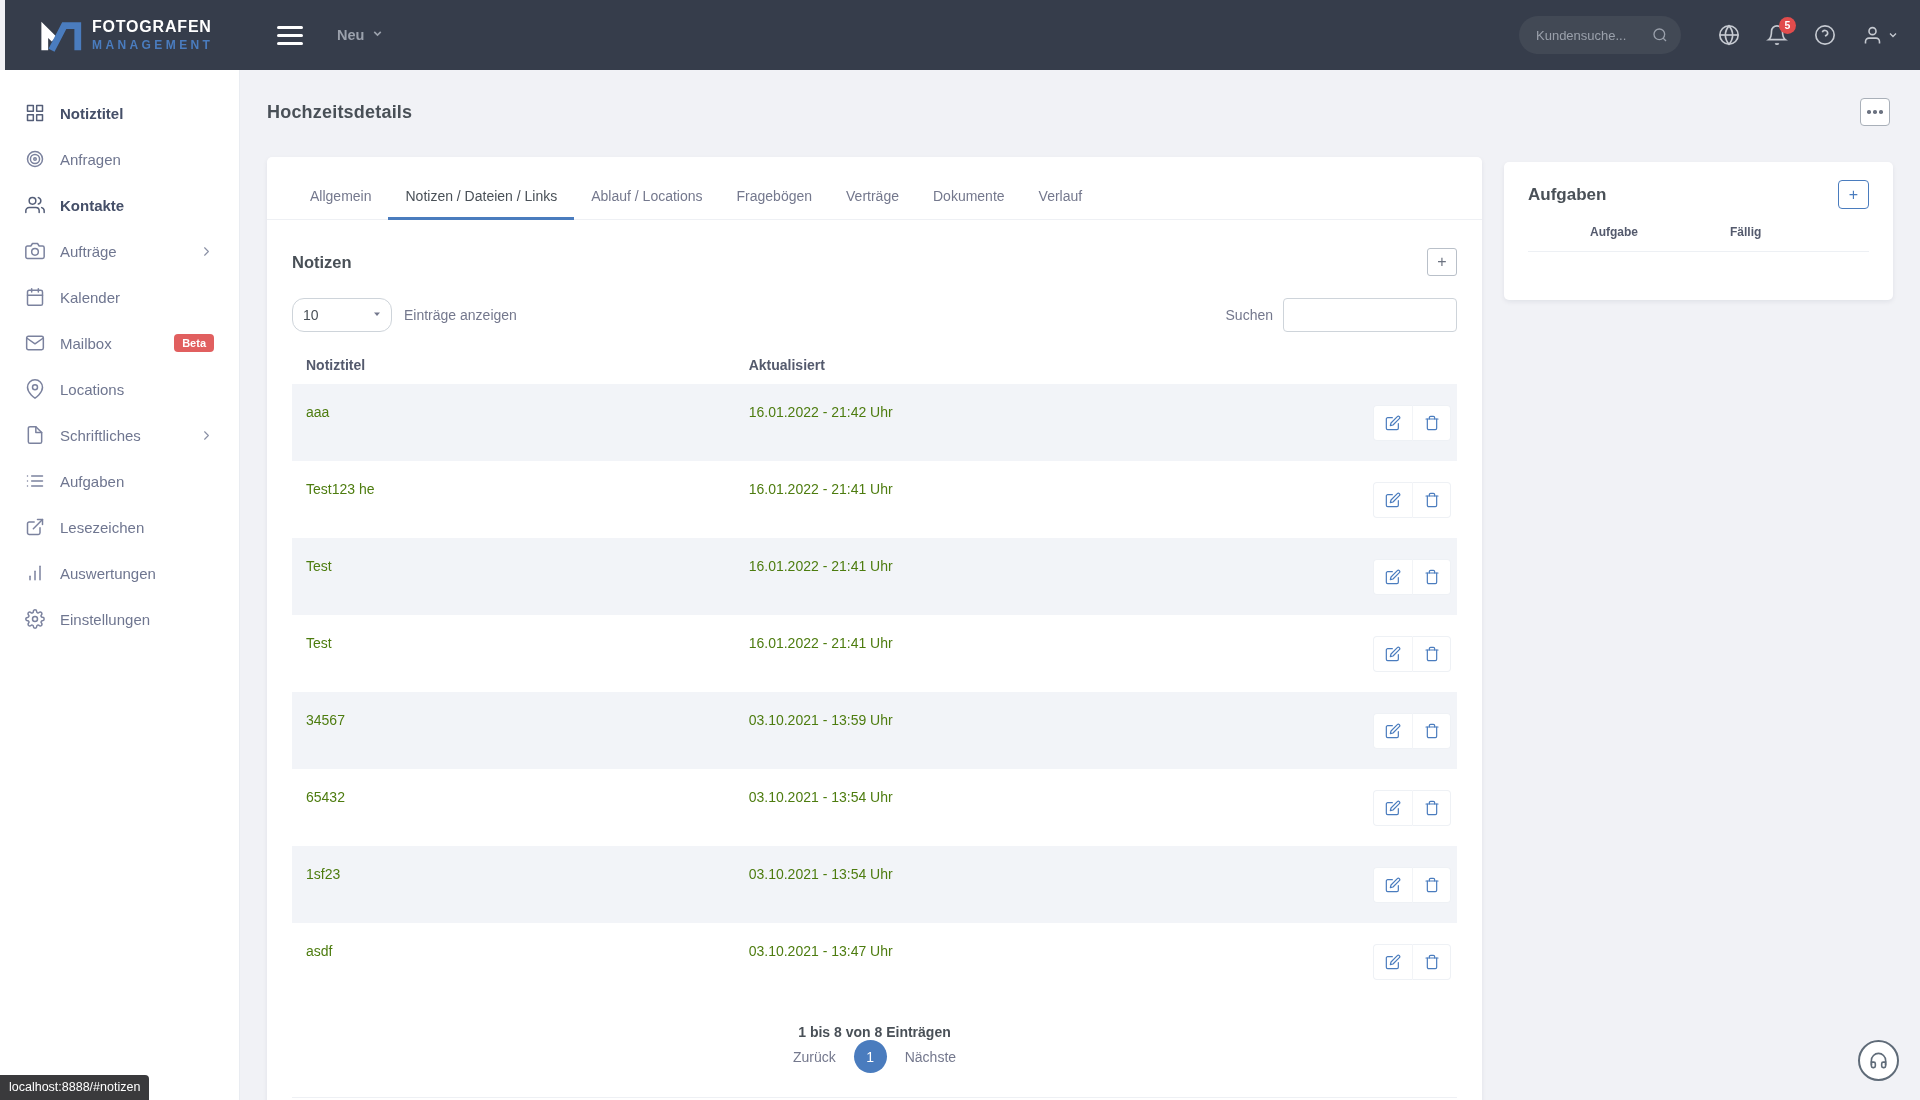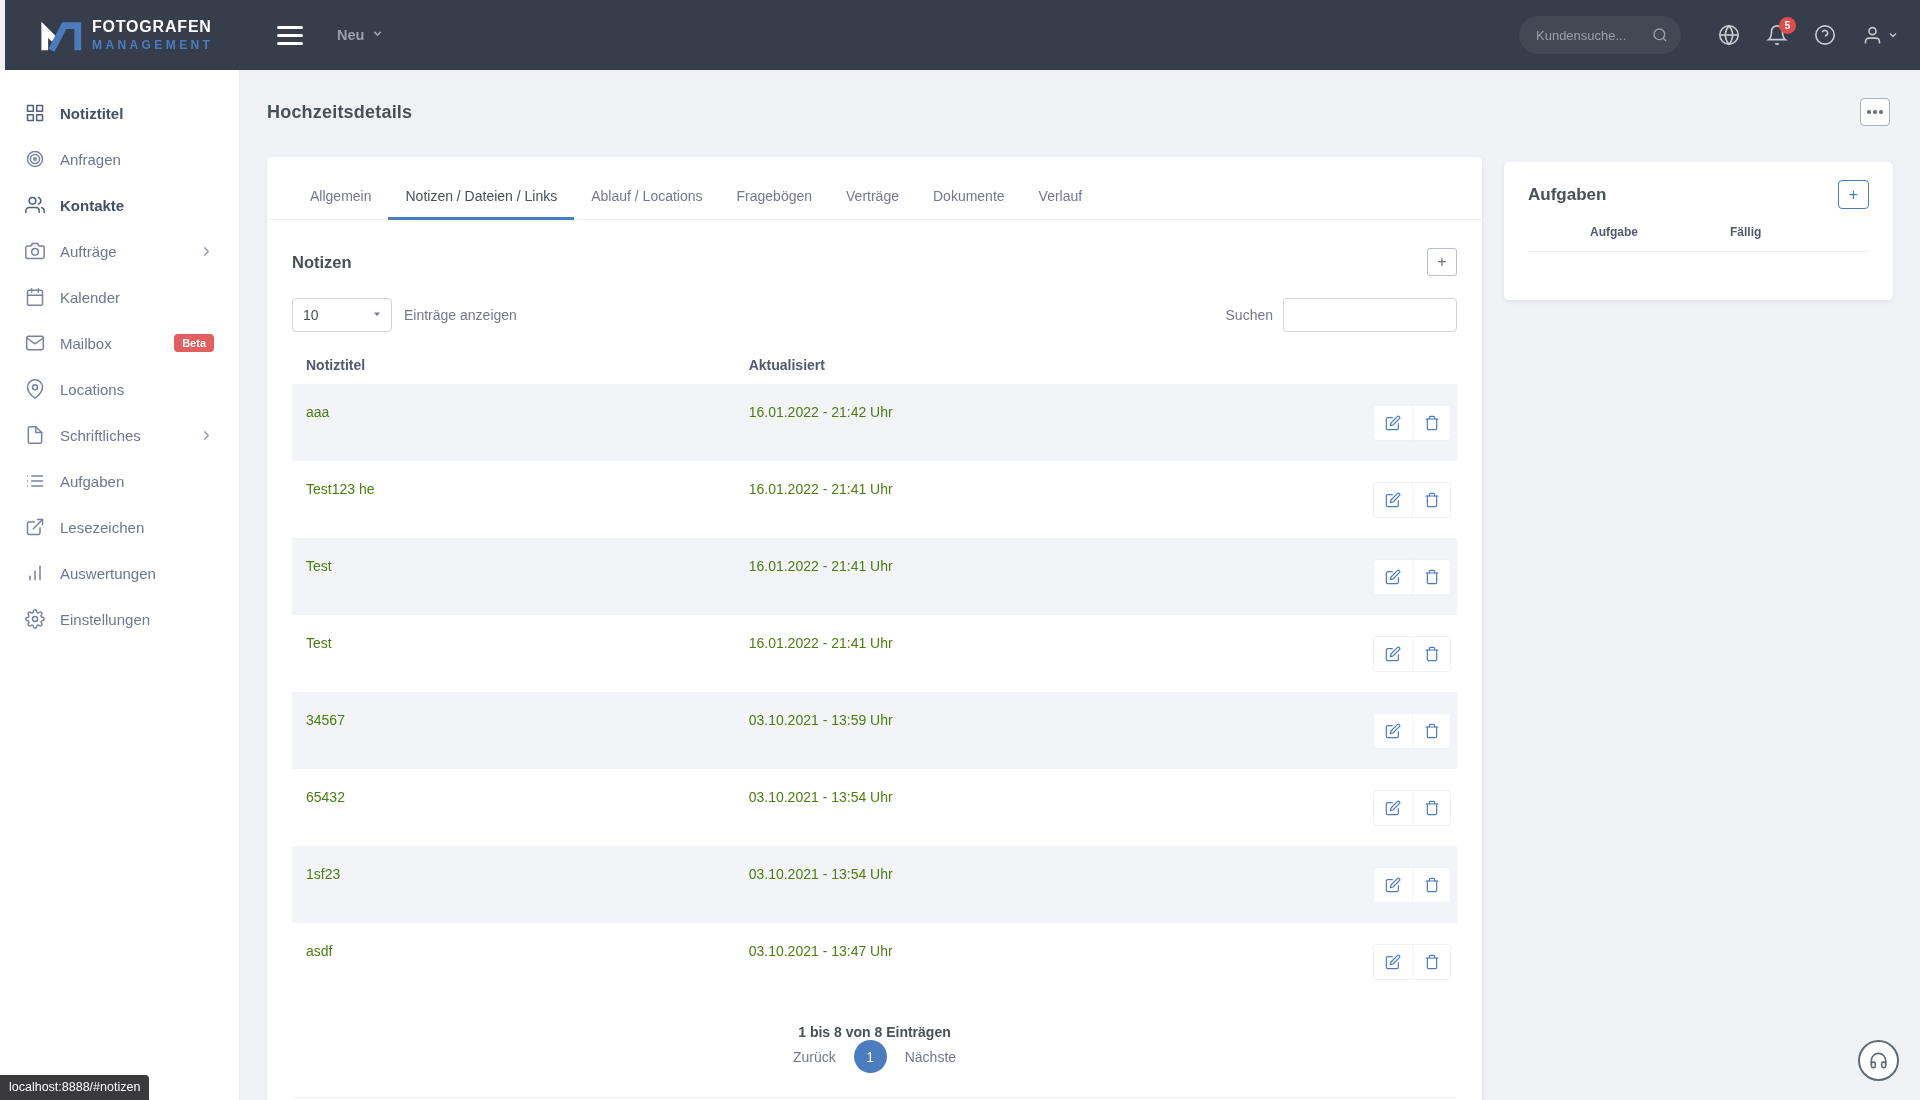--- a/index.html
+++ b/index.html
@@ -57,21 +57,21 @@
   .tabs { display:flex; padding:18px 26px 0; border-bottom:1px solid #eef0f4; }
   .tab { padding:13px 17px; font-size:14px; color:#74788d; cursor:pointer; border-bottom:3px solid transparent; margin-bottom:-1px; }
   .tab.active { color:#495057; border-bottom-color:#4a7cbe; }
   .card-body { padding:0 25px; }
   .notes-head { display:flex; align-items:center; justify-content:space-between; margin-top:28px; }
   .notes-title { font-size:16.5px; font-weight:bold; color:#495057; }
   .add-note-btn { width:30px; height:28px; background:#fff; border:1px solid #b9c0c9; border-radius:3px;
     color:#6b7280; font-size:16px; line-height:1; cursor:pointer; }
   .table-controls { display:flex; align-items:center; margin-top:22px; }
   .len-wrap { position:relative; width:100px; flex:none; }
-  .len-wrap select { width:100px; height:34px; border:1px solid #ced4da; border-radius:4px; background:#fff;
+  .len-wrap select { width:100px; height:34px; border:1px solid #ced4da; border-radius:12px; background:#fff;
     font-size:14px; color:#495057; padding:0 24px 0 10px; appearance:none; -webkit-appearance:none; font-family:inherit; cursor:pointer; }
   .len-wrap .caret { position:absolute; right:9px; top:10px; color:#74788d; pointer-events:none; }
   .entries-label { margin-left:12px; font-size:14px; color:#74788d; }
   .tc-spacer { flex:1; }
   .search-box { display:flex; align-items:center; gap:10px; }
   .search-box label { font-size:14px; color:#74788d; }
   .search-box input { width:174px; height:34px; border:1px solid #ced4da; border-radius:4px; outline:none;
     font-size:14px; color:#495057; padding:0 10px; font-family:inherit; }
 
   table.notes { width:100%; border-collapse:collapse; margin-top:14px; }

